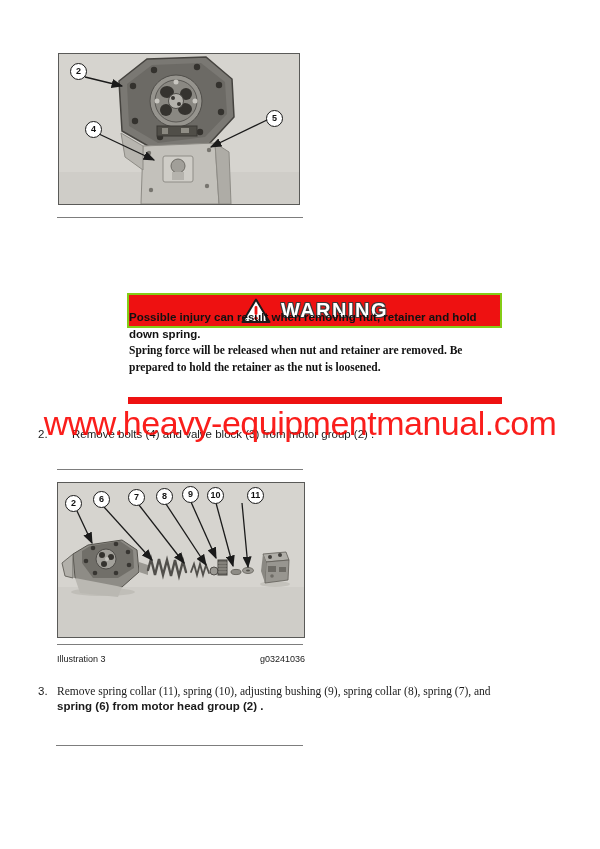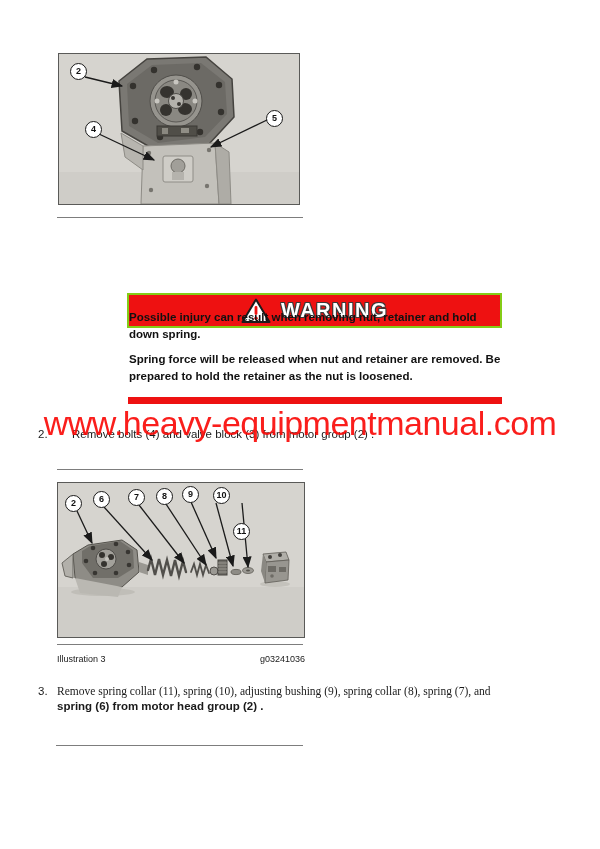--- a/index.html
+++ b/index.html
@@ -108,21 +108,21 @@
 
   <div class="warn-banner">
     <svg width="30" height="26" viewBox="0 0 30 26">
       <path d="M15,1.5 L28.5,24 L1.5,24 Z" fill="#ffffff" stroke="#1b1b1b" stroke-width="2" stroke-linejoin="round"></path>
       <rect x="13.6" y="8" width="2.8" height="9" rx="1.4" fill="#ee1111"></rect>
       <circle cx="15" cy="20.3" r="1.8" fill="#ee1111"></circle>
     </svg>
     <span class="warn-title">WARNING</span>
   </div>
   <div class="warn-text" style="top:309px;">Possible injury can result when removing nut, retainer and hold down spring.</div>
-  <div class="warn-text" style="top:351px;">Spring force will be released when nut and retainer are removed. Be prepared to hold the retainer as the nut is loosened.</div>
+  <div class="warn-text" style="top:342px;font-family:Liberation Serif, serif;">Spring force will be released when nut and retainer are removed. Be prepared to hold the retainer as the nut is loosened.</div>
   <div class="warn-bar"></div>
 
   <div class="watermark">www.heavy-equipmentmanual.com</div>
 
   <div>
     <div class="step step-num" style="left:38px;top:427px;">2.</div>
     <div class="step step-body" style="left:72px;top:427px;width:520px;">Remove bolts (4) and valve block (3) from motor group (2) .</div>
   </div>
 
   <div class="rule" style="left:57px;top:469px;width:246px;"></div>
@@ -184,22 +184,22 @@
       <line x1="108" y1="21" x2="148" y2="82" stroke="#1a1a1a" stroke-width="1.3" marker-end="url(#ah3)"></line>
       <line x1="133" y1="19" x2="158" y2="75" stroke="#1a1a1a" stroke-width="1.3" marker-end="url(#ah3)"></line>
       <line x1="158" y1="20" x2="175" y2="83" stroke="#1a1a1a" stroke-width="1.3" marker-end="url(#ah3)"></line>
       <line x1="184" y1="20" x2="190" y2="84" stroke="#1a1a1a" stroke-width="1.3" marker-end="url(#ah3)"></line>
     </svg>
     <div class="callout" style="left:7px;top:12px;">2</div>
     <div class="callout" style="left:35px;top:8px;">6</div>
     <div class="callout" style="left:70px;top:6px;">7</div>
     <div class="callout" style="left:98px;top:5px;">8</div>
     <div class="callout" style="left:124px;top:3px;">9</div>
-    <div class="callout" style="left:155px;top:4px;">10</div>
-    <div class="callout" style="left:175px;top:4px;margin-top:36px;">11</div>
+    <div class="callout" style="left:149px;top:4px;">10</div>
+    <div class="callout" style="left:189px;top:4px;">11</div>
   </div>
 
   <div class="rule" style="left:57px;top:644px;width:246px;"></div>
   <div class="cap-row" style="left:57px;top:654px;width:248px;">
     <span>Illustration 3</span>
     <span>g03241036</span>
   </div>
 
   <div>
     <div class="step step-num" style="left:38px;top:684px;">3.</div>

